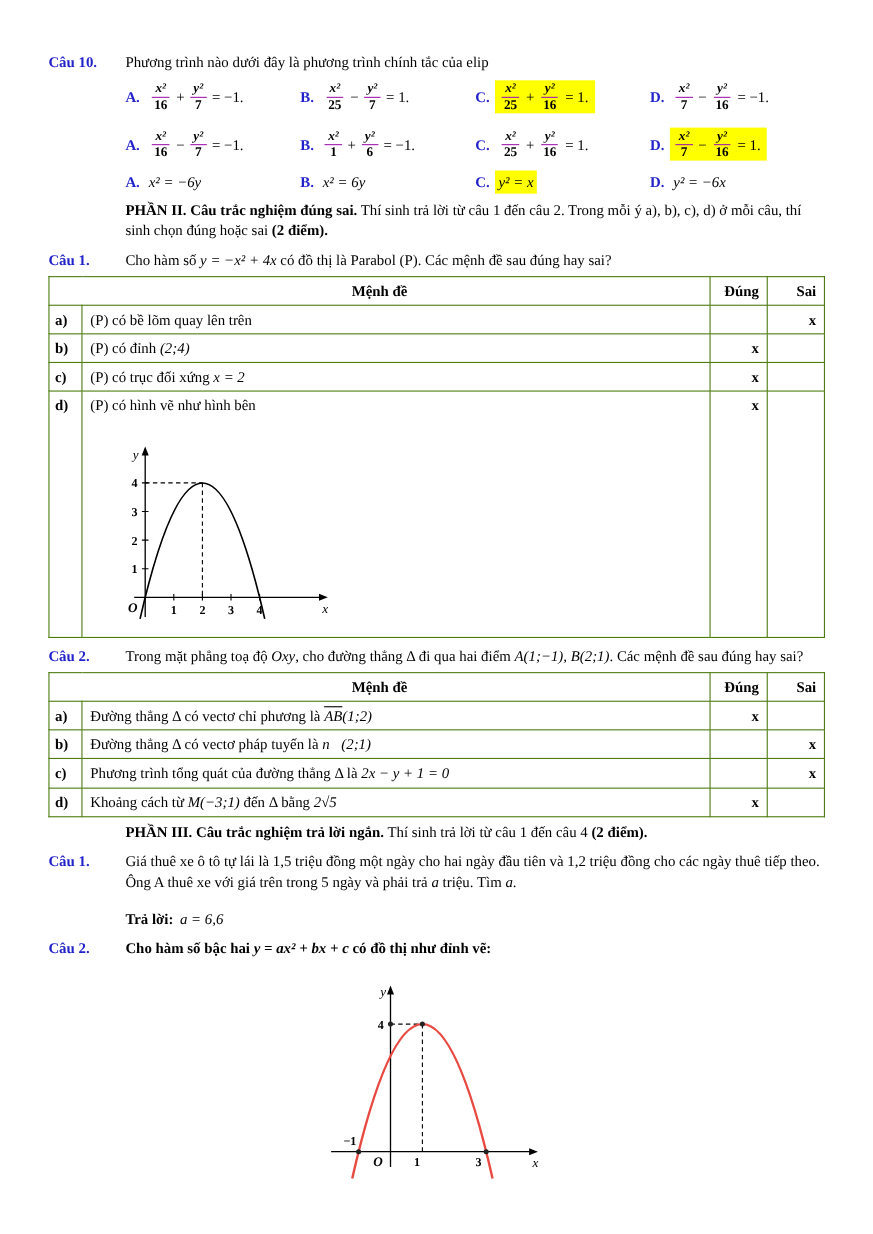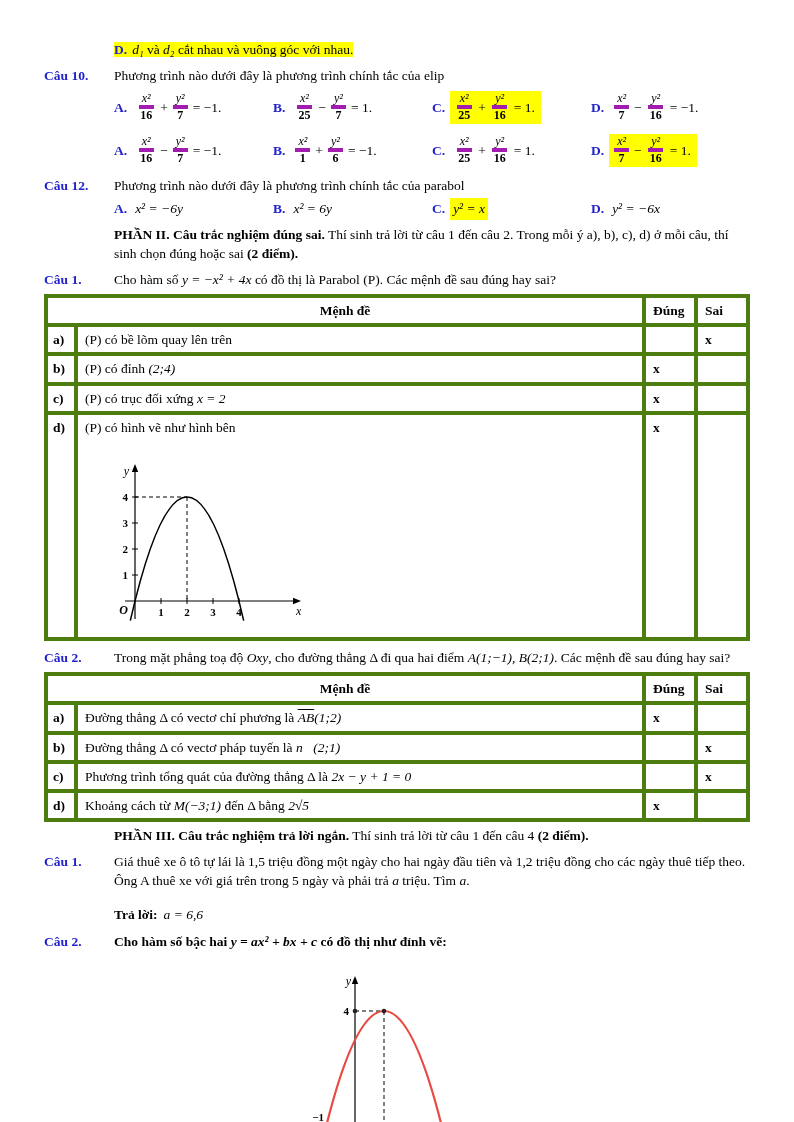--- a/index.html
+++ b/index.html
@@ -16,50 +16,47 @@
   .hl { background:var(--highlight); }
   .optletter { color:var(--accent); font-weight:bold; margin-right:5px; }
   .qline { display:flex; margin-top:7px; }
   .qlabel { flex:0 0 70px; color:var(--accent); font-weight:bold; }
   .qtext { flex:1; }
   .opts { display:flex; margin:3px 0 5px 70px; }
   .opt { flex:1 1 25%; display:flex; align-items:center; min-height:38px; }
   .opt.simple { min-height:20px; }
   .expr { display:inline-flex; align-items:center; padding:1px 3px; }
   .frac { display:inline-flex; flex-direction:column; align-items:center; line-height:1.12; font-size:12px; margin:0 2px; }
-  .frac .num { border-bottom:4px solid #a21caf; padding:0 3px; }
+  .frac .num { border-bottom:1px solid #a21caf; padding:0 3px;font-weight:bold; }
   .frac .den { padding:0 3px;font-weight:bold; }
   .mop { margin:0 3px; }
   .para { margin-top:4px; }
   table.ds { border-collapse:collapse; width:100%; margin-top:5px; }
-  .ds th,.ds td { border:4px solid #4d7c0f; padding:3px 7px; vertical-align:top; }
+  .ds th,.ds td { border:1px solid #4d7c0f; padding:3px 7px; vertical-align:top; }
   .ds th { text-align:center; font-weight:bold; }
   .ds td.rk { width:30px; font-weight:bold; padding-left:5px; }
-  .ds td.mark,.ds th.mark { width:52px; text-align:left; font-weight:bold; }
+  .ds td.mark,.ds th.mark { width:52px; text-align:right; font-weight:bold; }
   .graphwrap { margin:4px 0 2px 14px; }
   .ansline { margin-top:15px; }
   .ansv { margin-left:6px; }
   .graph2wrap { display:flex; justify-content:center; margin-top:8px; }
   svg text { font-family:"Liberation Serif","DejaVu Serif",serif; font-size:11px; }
   svg .gi { font-style:italic; font-size:12px; }
   svg .gtb { font-weight:bold; }
   svg .axis { stroke:#000; stroke-width:1.2; }
   svg .tick { stroke:#000; stroke-width:1; }
   svg .dash { stroke:#000; stroke-width:1; stroke-dasharray:4 3; fill:none; }
   svg .curve1 { stroke:#000; stroke-width:1.5; fill:none; }
   svg .curve2 { stroke:var(--curve); stroke-width:2.2; fill:none; }
 </style>
 </head>
 <body>
 
 <div class="page">
 
-  <div class="indent">
-    <span class="hl"><span class="optletter">D.</span><span class="math">d₁</span><span> và </span><span class="math">d₂</span><span> cắt nhau và vuông góc với nhau.</span></span>
-  </div>
 
   <div class="qline">
     <span class="qlabel">Câu 10.</span>
     <span class="qtext">Phương trình nào dưới đây là phương trình chính tắc của elip</span>
   </div>
   <div class="opts">
     <span class="opt">
       <span class="optletter">A.</span>
       <span class="expr">
         <span class="frac">
@@ -177,24 +174,20 @@
         <span class="mop">−</span>
         <span class="frac">
             <span class="num math">y²</span>
             <span class="den">16</span>
           </span>
         <span class="mop">= 1.</span>
       </span>
     </span>
   </div>
 
-  <div class="qline">
-    <span class="qlabel">Câu 12.</span>
-    <span class="qtext">Phương trình nào dưới đây là phương trình chính tắc của parabol</span>
-  </div>
   <div class="opts">
     <span class="opt simple">
       <span class="optletter">A.</span>
       <span class="expr math">x² = −6y</span>
     </span>
     <span class="opt simple">
       <span class="optletter">B.</span>
       <span class="expr math">x² = 6y</span>
     </span>
     <span class="opt simple">

